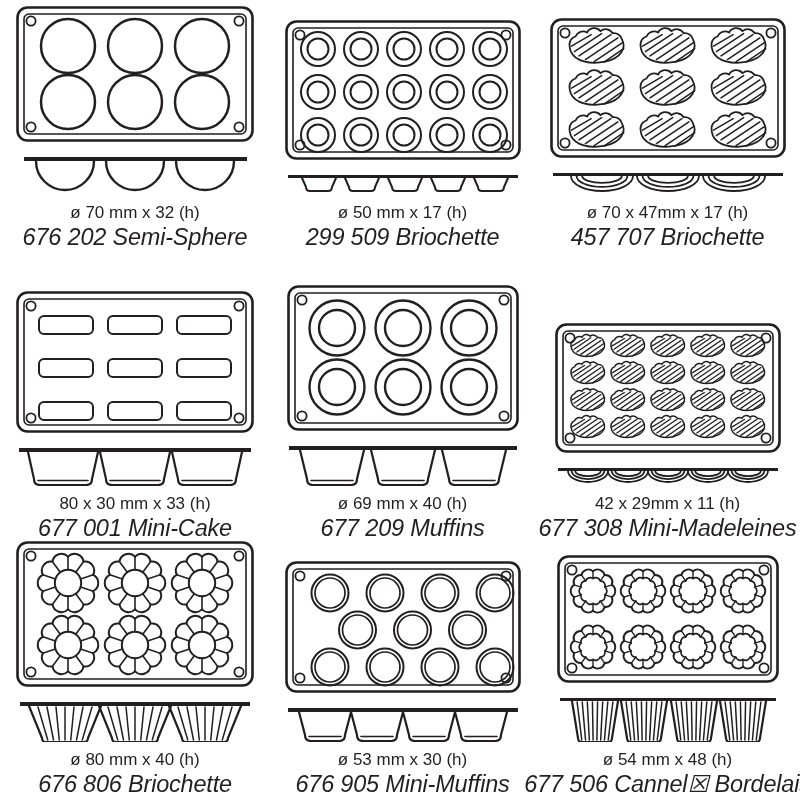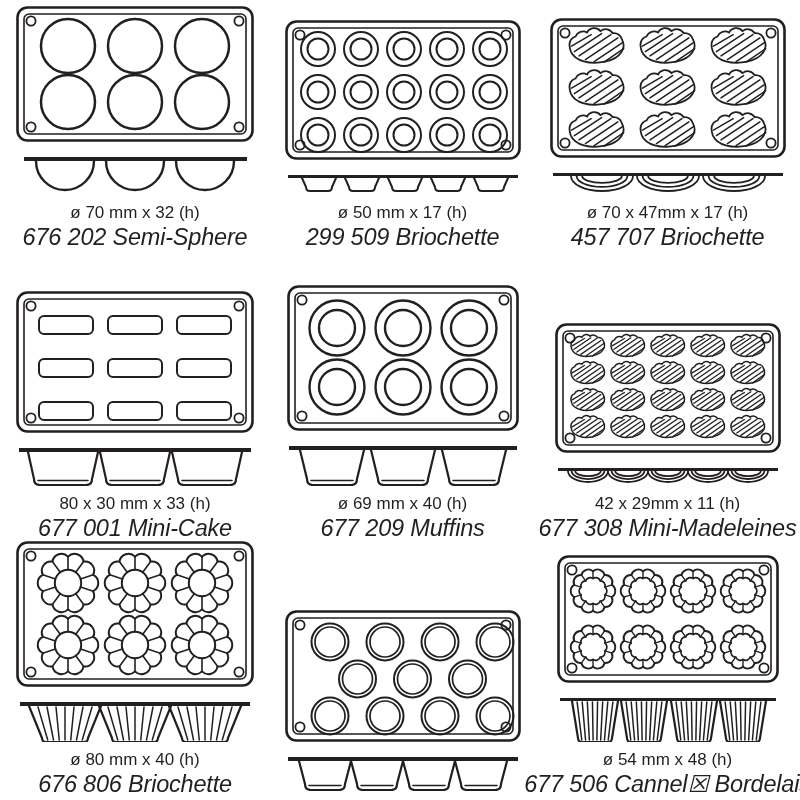--- a/index.html
+++ b/index.html
@@ -611,20 +611,24 @@
           <path stroke="#231f20" fill="none" stroke-width="2.2" stroke-linecap="round" d="M 12 6 L 18 29 Q 18 35 24 35 L 52 35 Q 58 35 58 29 L 64 6"></path>
           <line stroke="#231f20" fill="none" stroke-width="1.6" stroke-linecap="round" x1="22" y1="30.5" x2="54" y2="30.5"></line>
           <path stroke="#231f20" fill="none" stroke-width="2.2" stroke-linecap="round" d="M 64 6 L 70 29 Q 70 35 76 35 L 104 35 Q 110 35 110 29 L 116 6"></path>
           <line stroke="#231f20" fill="none" stroke-width="1.6" stroke-linecap="round" x1="74" y1="30.5" x2="106" y2="30.5"></line>
           <path stroke="#231f20" fill="none" stroke-width="2.2" stroke-linecap="round" d="M 116 6 L 122 29 Q 122 35 128 35 L 156 35 Q 162 35 162 29 L 168 6"></path>
           <line stroke="#231f20" fill="none" stroke-width="1.6" stroke-linecap="round" x1="126" y1="30.5" x2="158" y2="30.5"></line>
           <path stroke="#231f20" fill="none" stroke-width="2.2" stroke-linecap="round" d="M 168 6 L 174 29 Q 174 35 180 35 L 208 35 Q 214 35 214 29 L 220 6"></path>
           <line stroke="#231f20" fill="none" stroke-width="1.6" stroke-linecap="round" x1="178" y1="30.5" x2="210" y2="30.5"></line>
         </svg>
       </div>
+    <figcaption>
+      <div class="dims">ø 53 mm x 30 (h)</div>
+      <div class="title"><span>676 905</span> <span>Mini-Muffins</span></div>
+    </figcaption>
   </figure>
 
   <figure class="cell">
     <div class="topview">
         <svg width="222" height="128" viewBox="0 0 222 128">
           <rect stroke="#231f20" fill="none" stroke-width="2.6" stroke-linecap="round" x="1.5" y="1.5" width="219" height="125" rx="10"></rect>
           <rect stroke="#231f20" fill="none" stroke-width="1.6" stroke-linecap="round" x="8" y="8" width="206" height="112" rx="5"></rect>
           <circle cx="15" cy="15" r="4.6" stroke="#231f20" stroke-width="1.8" fill="#ffffff"></circle>
           <circle cx="207" cy="15" r="4.6" stroke="#231f20" stroke-width="1.8" fill="#ffffff"></circle>
           <circle cx="15" cy="113" r="4.6" stroke="#231f20" stroke-width="1.8" fill="#ffffff"></circle>

